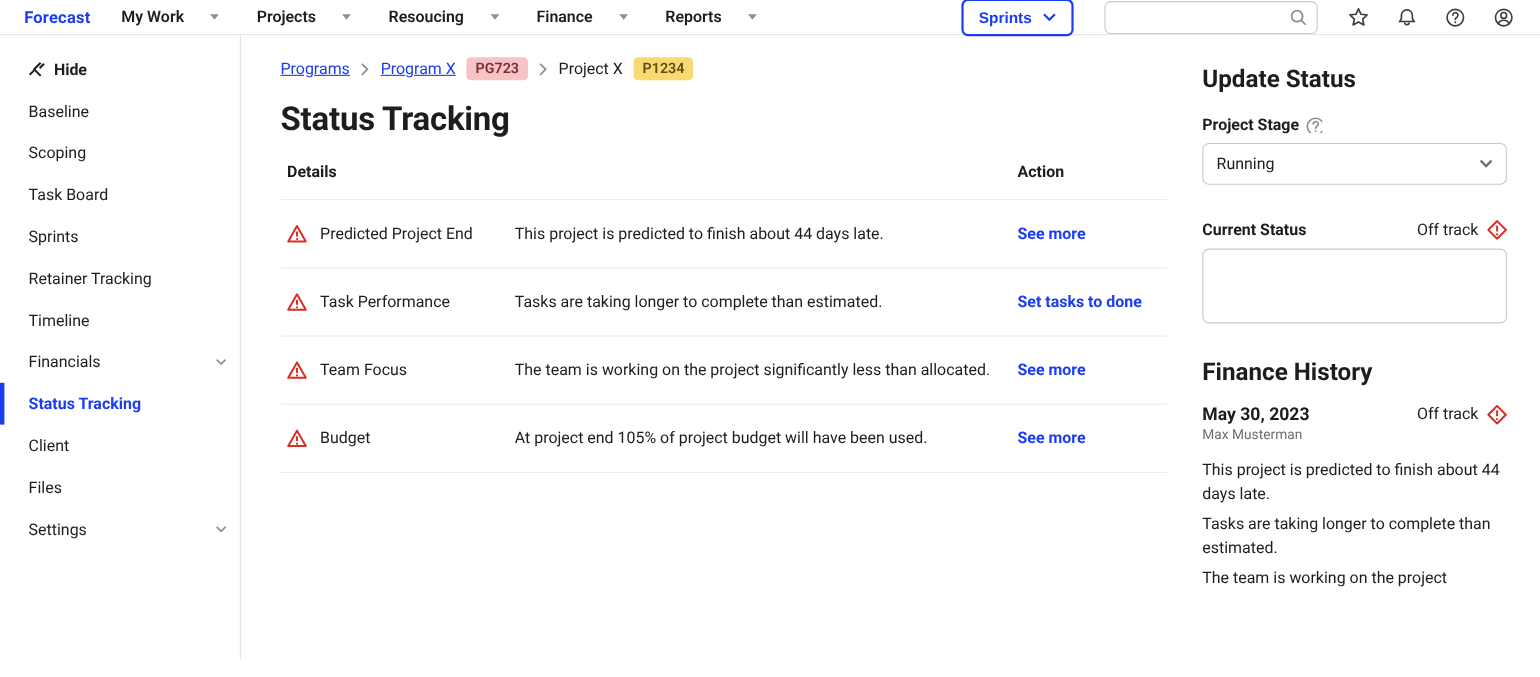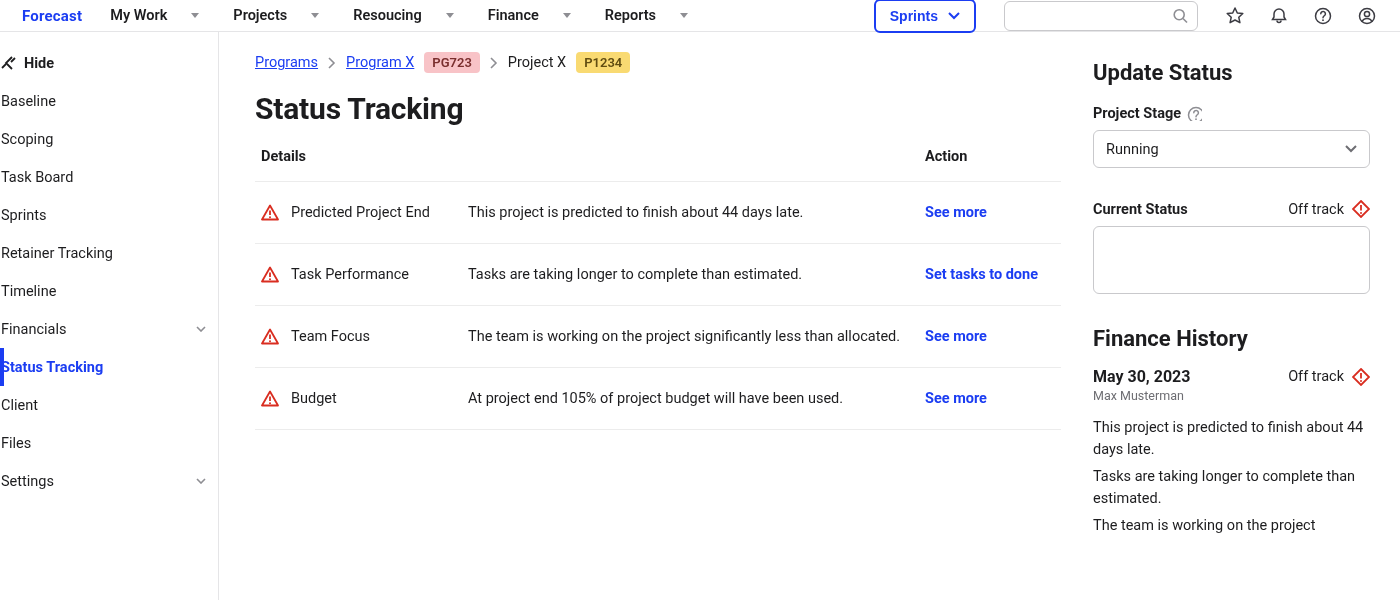--- a/index.html
+++ b/index.html
@@ -92,21 +92,21 @@
   .shell{display:flex;height:calc(615px - 47px);}
   .sidebar{
     width:219px;
     border-right:1px solid var(--border);
     padding-top:12px;
     flex-shrink:0;
   }
   .side-item{
     height:38px;
     display:flex;align-items:center;
-    padding-left:1px; padding-right:12px;
+    padding-left:26px; padding-right:12px;
     font-size:14.5px;
     cursor:pointer;
     position:relative;
   }
   .side-item.hide{font-weight:700;gap:8px;}
   .side-item.hide .hicon{display:inline-flex;}
   .side-item .chev{margin-left:auto;color:#8e8e93;}
   .side-item.group{font-weight:400;}
   .side-item.active{color:var(--blue);font-weight:700;}
   .side-item.active::before{

